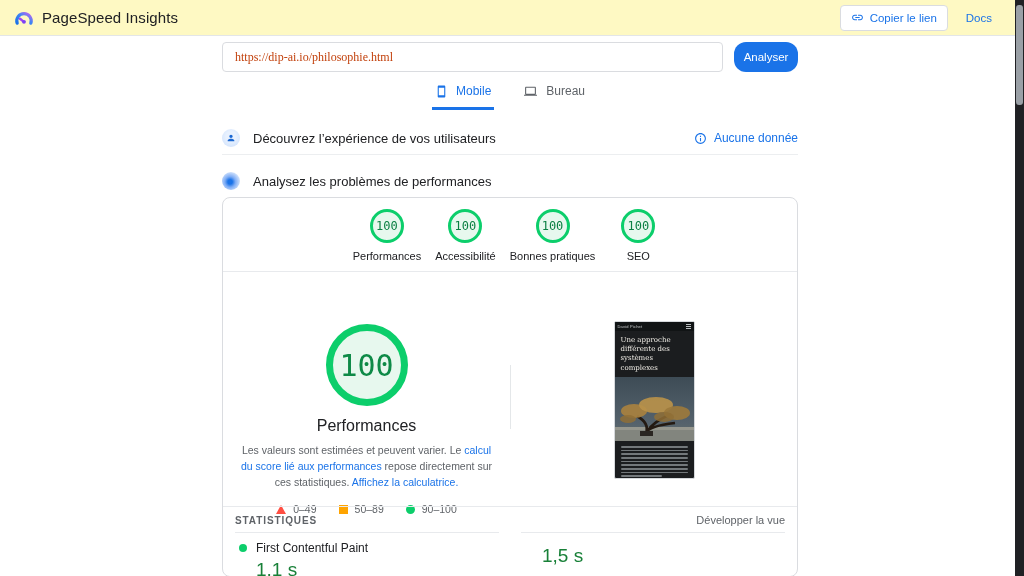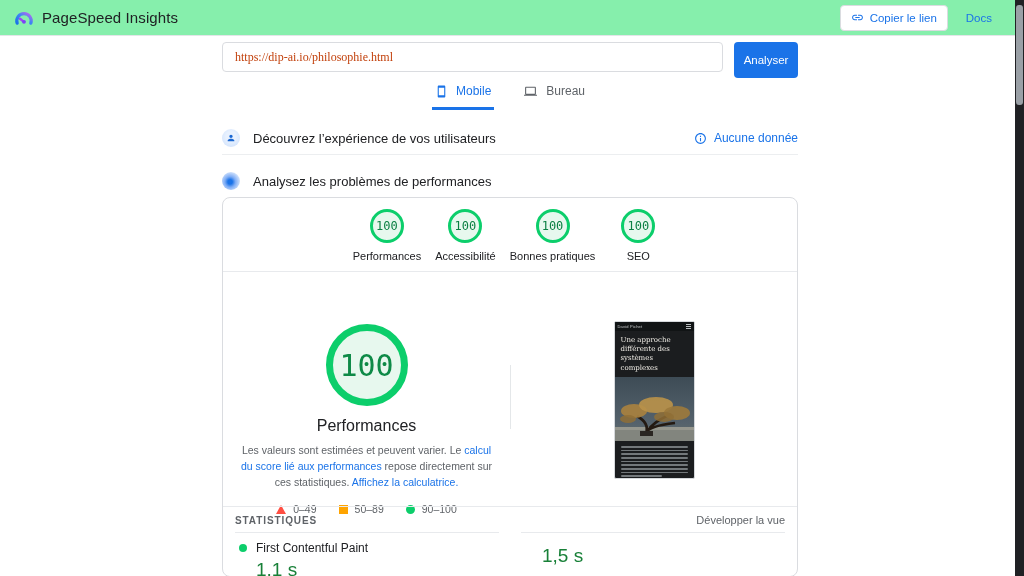--- a/index.html
+++ b/index.html
@@ -3,21 +3,21 @@
 <meta charset="utf-8">
 <style>
   * { margin:0; padding:0; box-sizing:border-box; }
   html,body { background:#fff; }
   .screen { position:relative; width:1024px; height:576px; background:#fff; overflow:hidden;
             font-family:"Liberation Sans", sans-serif; color:#202124; }
 
   
   .topbar { position:absolute; top:0; left:0; width:1024px; height:36px;
             display:flex; align-items:center; padding:0 32px 0 14px;
-            border-bottom:1px solid #e3e6e8; background:#86efac; z-index:5; }
+            border-bottom:1px solid #e3e6e8; background:#fef9c3; z-index:5; }
   .brand { display:flex; align-items:center; gap:8px; }
   .brand-title { font-size:15px; color:#202124; letter-spacing:.1px; }
   .topbar-right { margin-left:auto; display:flex; align-items:center; gap:18px; }
   .copy-link-btn { display:flex; align-items:center; gap:6px; height:26px; padding:0 10px;
                    background:#fff; border:1px solid #dadce0; border-radius:4px;
                    color:#1a73e8; font-size:11.5px; font-weight:500; cursor:pointer;
                    font-family:"Liberation Sans", sans-serif; }
   .docs-link { color:#1a73e8; font-size:11.5px; font-weight:500; text-decoration:none; cursor:pointer; }
 
   
@@ -25,22 +25,22 @@
   .scroll-thumb { position:absolute; top:5px; left:1px; width:7px; height:100px;
                   background:#9aa0a6; border-radius:3px; }
 
   
   .content { position:absolute; left:222px; top:36px; width:576px; height:540px; }
 
   .url-row { position:absolute; top:6px; left:0; width:576px; height:30px; }
   .url-input { position:absolute; left:0; top:0; width:501px; height:30px;
                border:1px solid #dadce0; border-radius:4px; padding:0 12px;
                font-size:12px; color:#c2410c; font-family:Liberation Serif, serif; outline:none; }
-  .analyze-btn { position:absolute; right:0; top:0; width:64px; height:36px;
-                 background:#1a73e8; color:#fff; border:none; border-radius:4px;
+  .analyze-btn { position:absolute; right:0; top:0; width:64px; height:30px;
+                 background:#1a73e8; color:#fff; border:none; border-radius:12px;
                  font-size:11.5px; font-weight:500; cursor:pointer;
                  font-family:"Liberation Sans", sans-serif; }
 
   .tabs { position:absolute; top:41px; left:0; width:576px; display:flex;
           justify-content:center; gap:26px; }
   .tab { display:flex; align-items:center; gap:8px; padding:7px 3px 9px;
          font-size:12px; font-weight:500; color:#5f6368; cursor:pointer;
          border-bottom:3px solid transparent; }
   .tab.active { color:#1a73e8; border-bottom-color:#1a73e8; }
 

